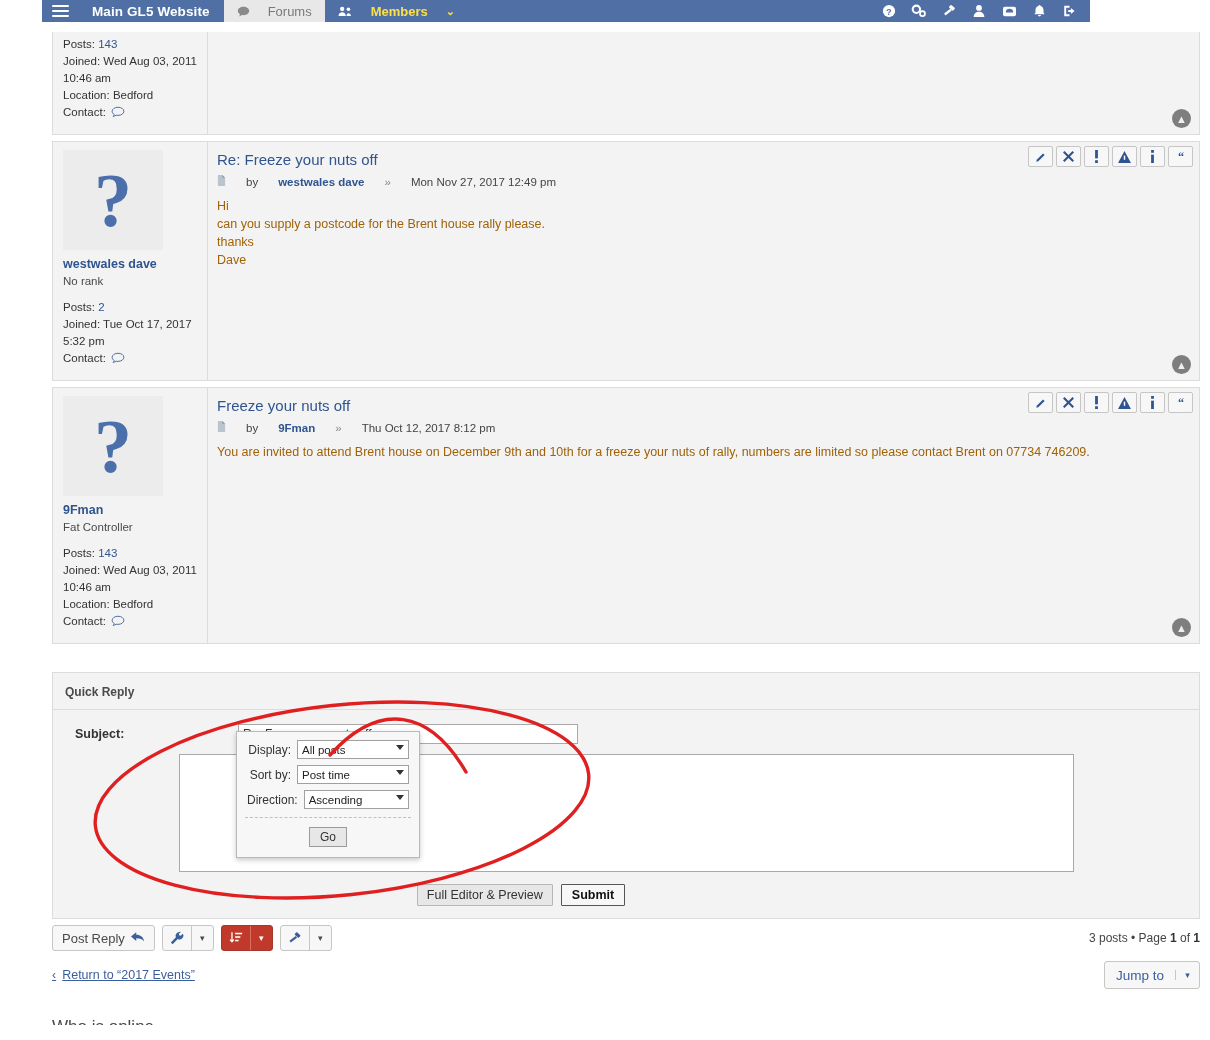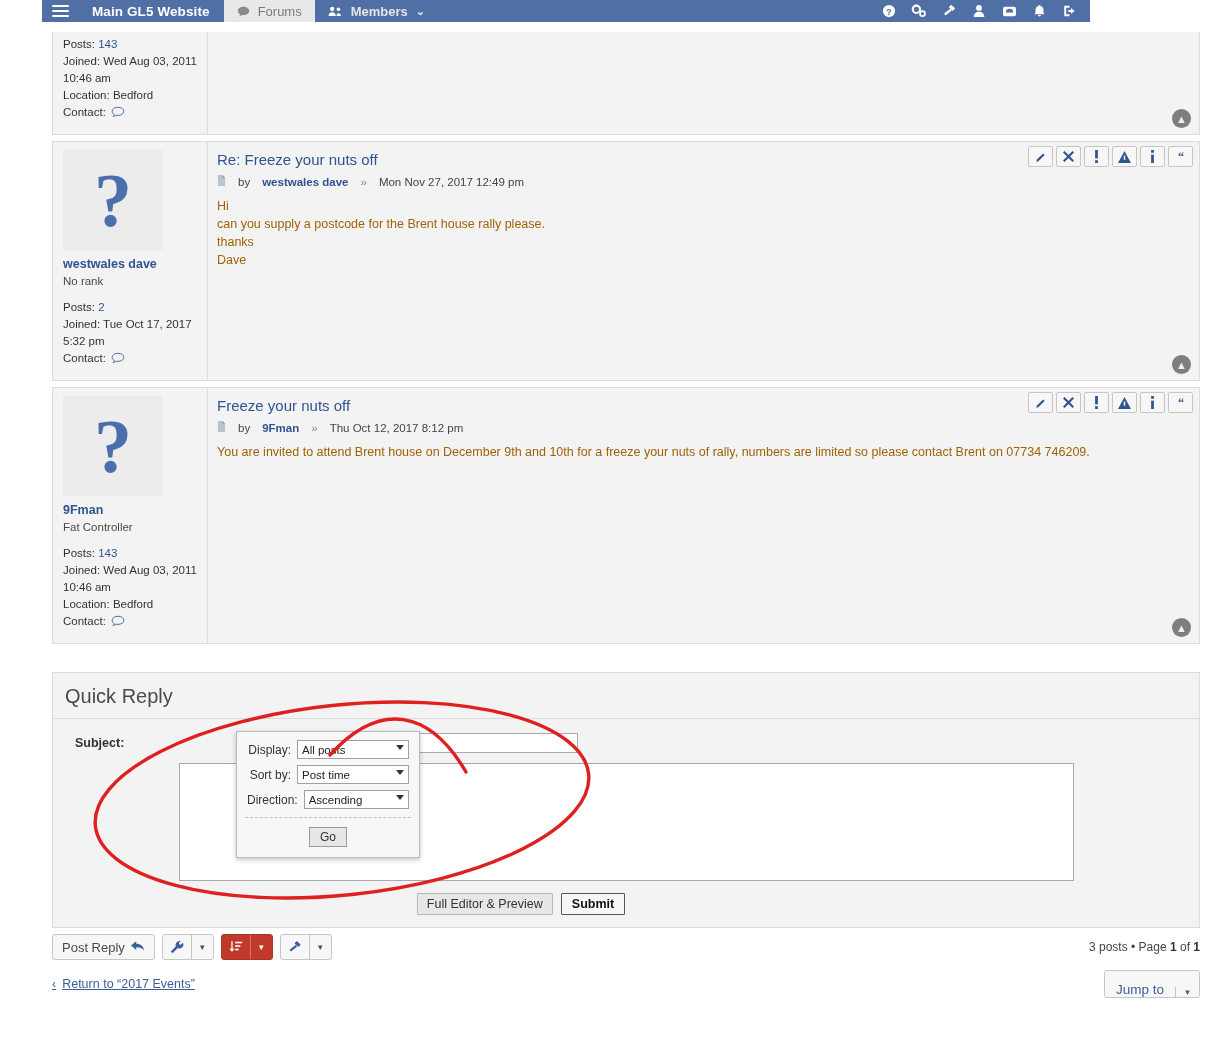--- a/index.html
+++ b/index.html
@@ -33,27 +33,27 @@
   .burger-ico span {
     display: block; height: 2px; background: #ffffff; margin: 3px 0;
     border-radius: 1px;
   }
   .nav-title {
     display: flex; align-items: center; padding: 0 14px;
     color: #ffffff; font-weight: bold; font-size: 13.5px;
     letter-spacing: .1px;
   }
   .nav-tab {
-    display: flex; align-items: center; gap: 8px; padding: 0 13px;
+    display: flex; align-items: center; gap: 18px; padding: 0 13px;
     color: #dfe6f2; font-size: 13px;
   }
   .nav-tab.active {
     background: #e8e8e8; color: #7a7a7a; font-weight: normal;
   }
-  .nav-tab.members { color: #e5e5e5; font-weight: bold; }
+  .nav-tab.members { color: #fde047; font-weight: bold; }
   .nav-right {
     margin-left: auto; display: flex; align-items: center;
     gap: 0px; padding-right: 6px;
   }
   .nav-ico {
     width: 30px; height: 22px; display: flex;
     align-items: center; justify-content: center;
     color: #ffffff;
   }
   .nav-ico svg { display: block; }
@@ -114,21 +114,21 @@
     flex: 1;
     padding: 8px 12px 10px 9px;
     position: relative;
   }
   .post-title {
     color: #2f5490; font-size: 15px; margin: 1px 0 7px 0;
     font-weight: normal;
   }
   .post-author {
     font-size: 11.5px; color: #444; margin-bottom: 9px;
-    display: flex; align-items: center; gap: 12px;
+    display: flex; align-items: center; gap: 20px;
   }
   .post-author b { color: #2f5490; }
   .sep { color: #888; }
   .post-text { font-size: 12.5px; line-height: 18px; color: #a16207; }
   .post-actions {
     position: absolute; top: 4px; right: 6px;
     display: flex; gap: 3px;
   }
   .act-btn {
     width: 25px; height: 21px; border: 1px solid #c6c6c6;
@@ -142,22 +142,23 @@
     background: #7e7e7e; color: #efefef;
     display: flex; align-items: center; justify-content: center;
     font-size: 11px;
   }
   
   .qr {
     background: #f3f3f3; border: 1px solid #dcdcdc;
     margin: 12px 0 0 0; position: relative;
   }
   .qr-head {
-    font-size: 20px; color: #4a4a4a; padding: 12px 12px 10px 12px;
+    font-size: 12px; color: #4a4a4a; padding: 12px 12px 10px 12px;
     border-bottom: 1px solid #dcdcdc;
+    font-weight: bold;
   }
   .qr-body { padding: 14px 10px 12px 10px; }
   .qr-row { display: flex; align-items: center; margin-bottom: 10px; }
   .qr-label {
     width: 175px; font-weight: bold; font-size: 12.5px; color: #333;
     padding-left: 12px;
   }
   .qr-subject {
     width: 340px; height: 20px; padding: 1px 4px;
     border: 1px solid #a9a9a9; background: #ffffff;
@@ -219,21 +220,21 @@
   .tb-right b { color: #333; }
   
   .return-row {
     display: flex; align-items: center;
     padding: 8px 10px 4px 10px;
   }
   .return-link {
     color: #3b5f9c; font-size: 12.5px; display: flex; align-items: center; gap: 6px;
   }
   .jump-to {
-    margin-left: auto; display: flex; align-items: flex-end; height: 28px;
+    margin-left: auto; display: flex; align-items: center; height: 28px;
     border: 1px solid #c6c6c6; border-radius: 3px; background: #f7f7f7;
   }
   .jump-to .jt-label {
     display: flex; align-items: center; padding: 0 11px;
     color: #3b5f9c; font-size: 13.5px;
   }
   .jump-to .jt-caret {
     display: flex; align-items: center; justify-content: center;
     width: 24px; border-left: 1px solid #c6c6c6; color: #3b5f9c; font-size: 9px;
   }

